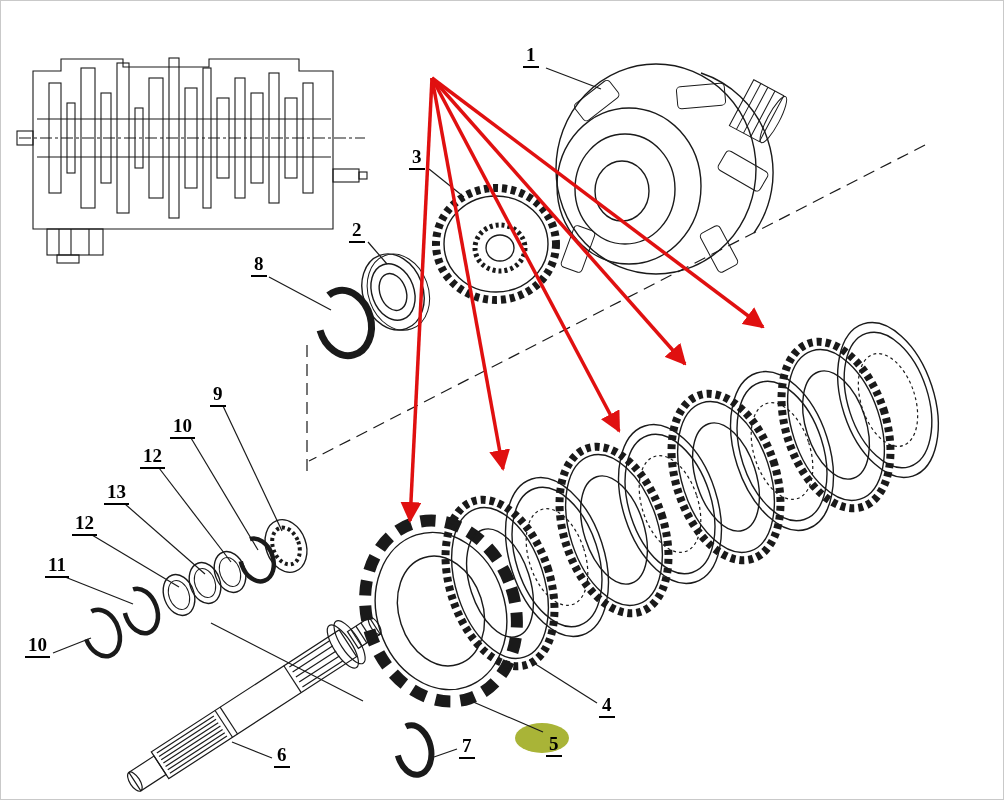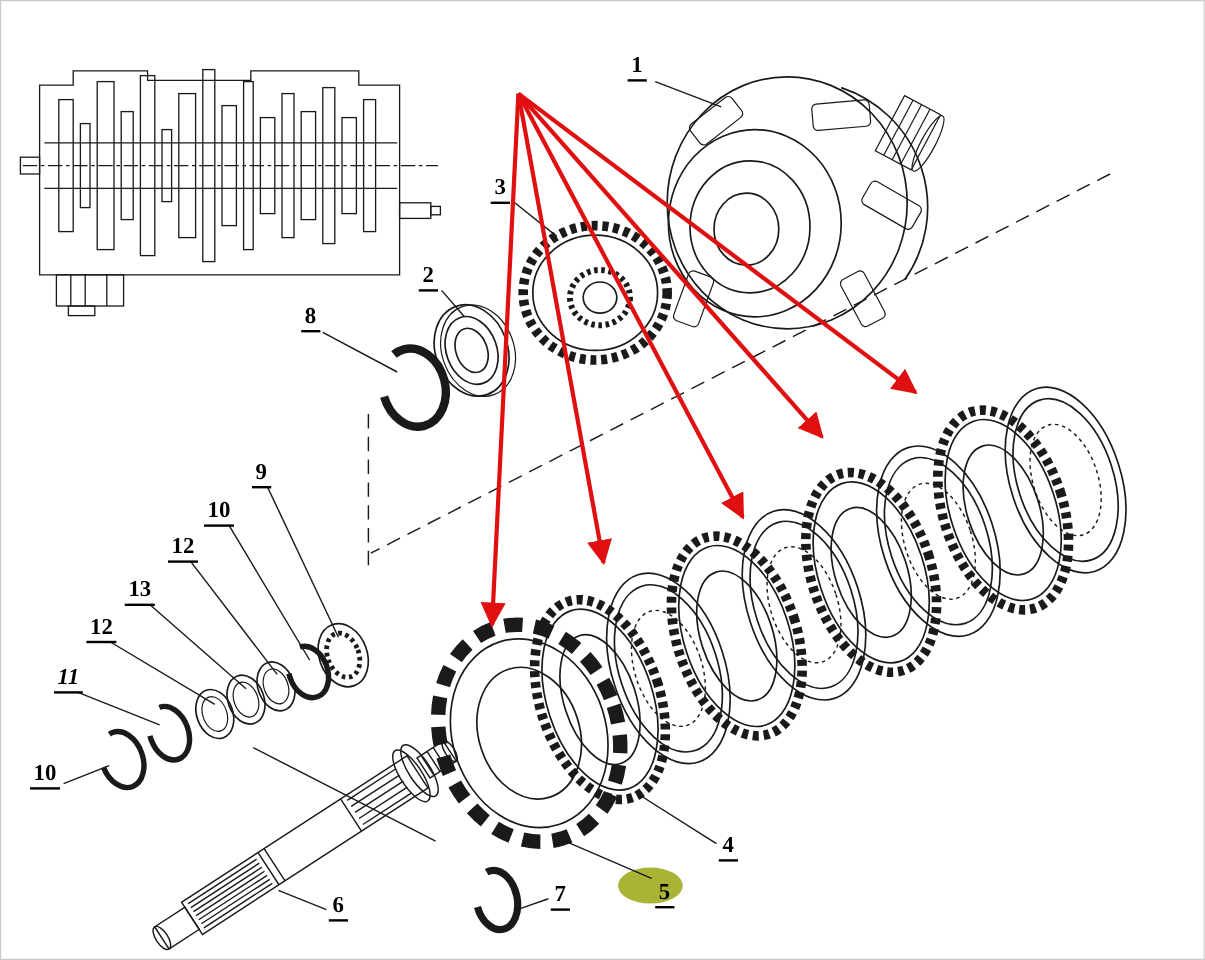--- a/index.html
+++ b/index.html
@@ -245,19 +245,19 @@
 
   <div class="label" style="left:522px; top:44px;">1</div>
   <div class="label" style="left:408px; top:146px;">3</div>
   <div class="label" style="left:348px; top:219px;">2</div>
   <div class="label" style="left:250px; top:253px;">8</div>
   <div class="label" style="left:209px; top:383px;">9</div>
   <div class="label" style="left:169px; top:415px;">10</div>
   <div class="label" style="left:139px; top:445px;">12</div>
   <div class="label" style="left:103px; top:481px;">13</div>
   <div class="label" style="left:71px;  top:512px;">12</div>
-  <div class="label" style="left:44px;  top:554px;font-style:italic;">11</div>
+  <div class="label" style="left:44px;  top:554px;">11</div>
   <div class="label" style="left:24px;  top:634px;">10</div>
   <div class="label" style="left:273px; top:744px;">6</div>
   <div class="label" style="left:458px; top:735px;">7</div>
   <div class="label" style="left:545px; top:733px;">5</div>
   <div class="label" style="left:598px; top:694px;">4</div>
 </div>
 
 </body></html>

